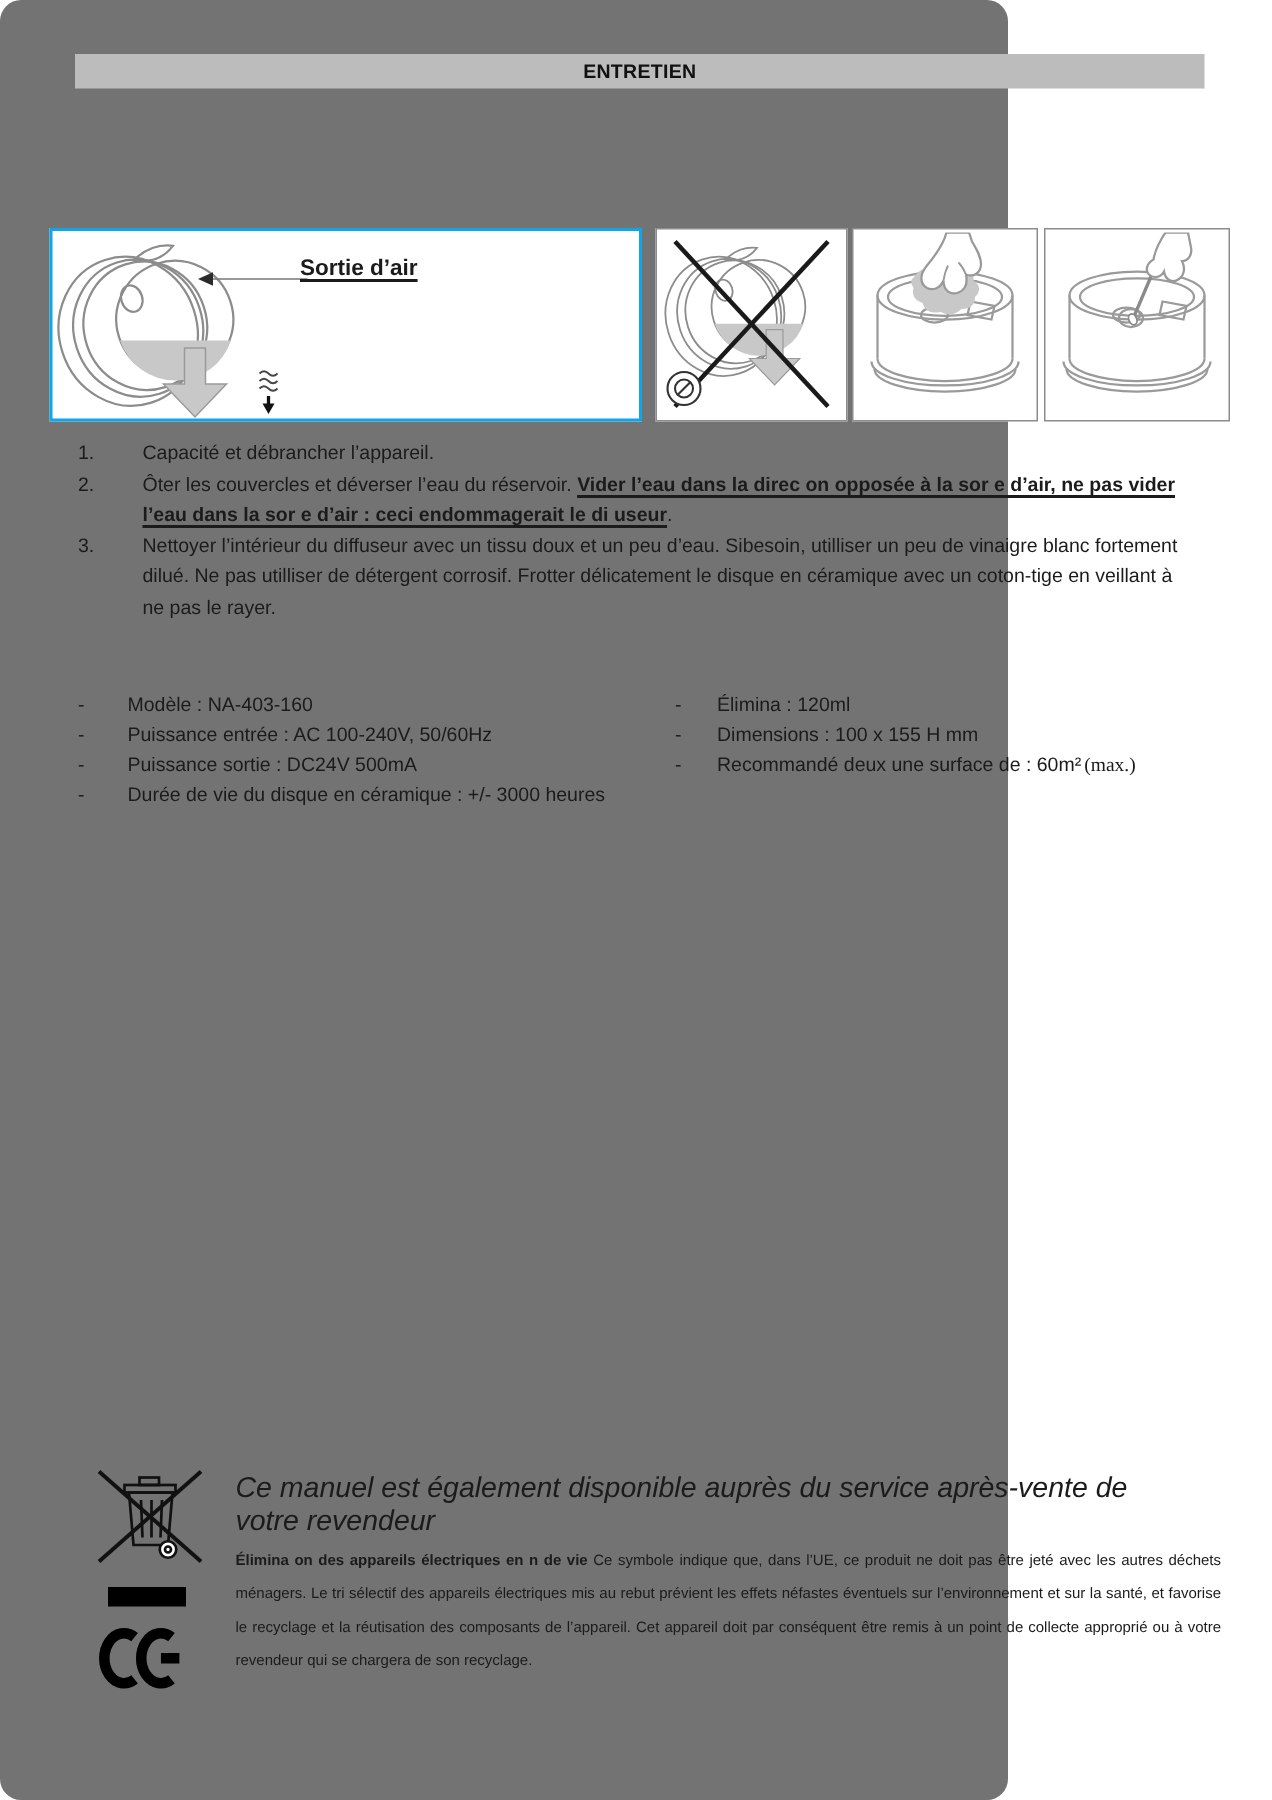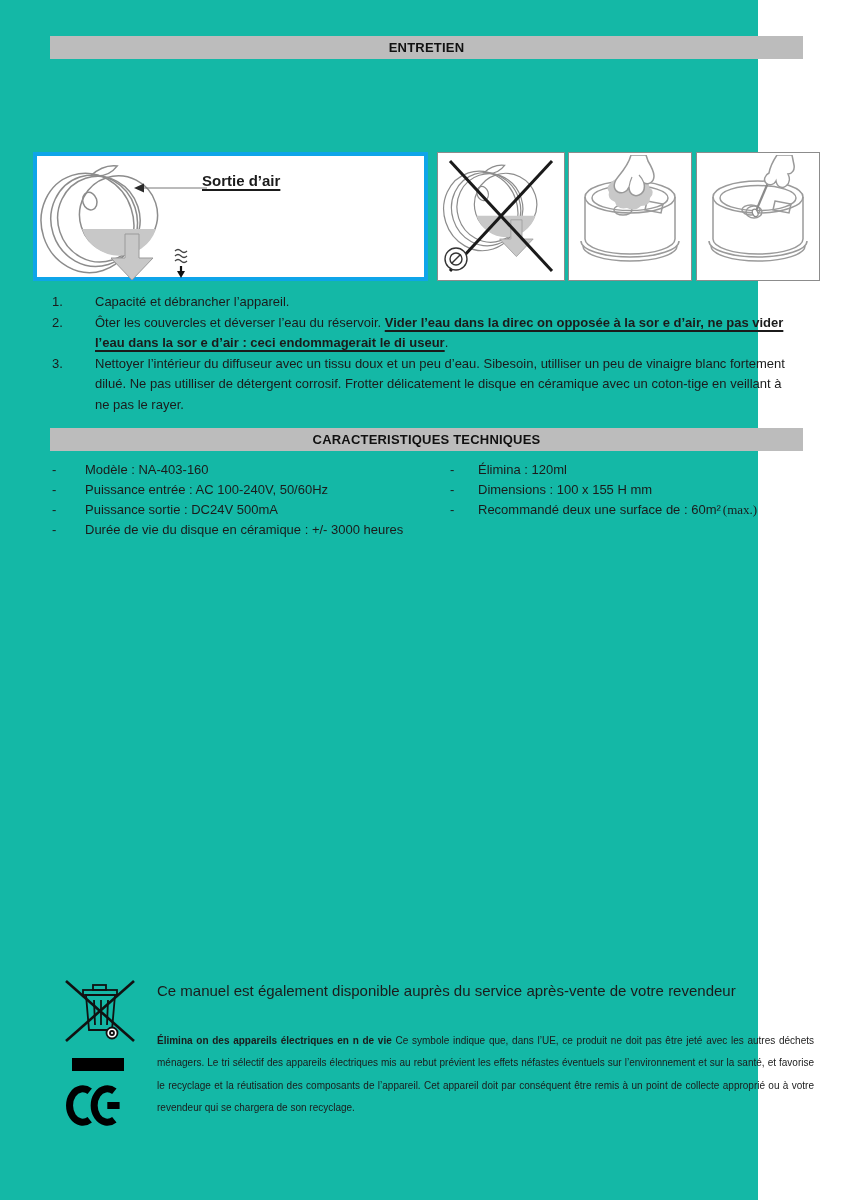--- a/index.html
+++ b/index.html
@@ -1,33 +1,34 @@
 <!DOCTYPE html>
 <html style="--bar-gray: #bcbcbc; --figure-gray: #c8c8c8; --ink: #1b1b1b;"><head>
 <meta charset="utf-8">
 <style>
   html,body{margin:0;padding:0;background:#fff;}
   #page{
-    position:relative;width:758px;height:1200px;background:#14b8a6;
+    position:relative;width:672px;height:1200px;background:#737373;
     font-family:"Liberation Sans","DejaVu Sans",sans-serif;
     color:var(--ink,#1b1b1b);
+    border-radius:14px;
   }
   .abs{position:absolute;}
   .bar{
     position:absolute;left:50px;width:753px;height:23px;
     background:var(--bar-gray,#bcbcbc);
     font-weight:bold;font-size:13px;line-height:23px;text-align:center;
     letter-spacing:.2px;color:#111;
   }
   #bar-entretien{top:36px;}
   #bar-tech{top:428px;}
   #intro{top:77px;left:55px;width:732px;font-size:13px;line-height:21px;}
   
   .fig-box{position:absolute;top:152px;height:129px;background:#fff;box-sizing:border-box;}
-  #fig1{left:33px;width:395px;border:4px solid #0ea5e9;}
+  #fig1{left:33px;width:395px;border:2px solid #0ea5e9;}
   #fig2{left:437px;width:128px;border:1.5px solid #8c8c8c;}
   #fig3{left:568px;width:124px;border:1.5px solid #8c8c8c;}
   #fig4{left:696px;width:124px;border:1.5px solid #8c8c8c;}
   .fig-svg{position:absolute;left:2px;top:2px;}
   #fig1 .box-title{
     position:absolute;left:165px;top:16px;font-size:15px;font-weight:bold;
     text-decoration:underline;text-decoration-thickness:1.5px;text-underline-offset:3px;
   }
   #fig1 .box-text{
     position:absolute;left:165px;top:46px;width:220px;
@@ -42,21 +43,21 @@
   }
   
   .spec-col{position:absolute;top:460px;font-size:13px;}
   #spec-left{left:52px;width:400px;}
   #spec-right{left:450px;width:370px;}
   .spec-row{display:grid;line-height:20px;}
   #spec-left .spec-row{grid-template-columns:33px 1fr;}
   #spec-right .spec-row{grid-template-columns:28px 1fr;}
   .spec-suffix{font-family:"Liberation Serif","DejaVu Serif",serif;font-size:13px;margin-left:2px;}
   
-  #manual-note{left:157px;top:982px;width:620px;font-size:15px;}
+  #manual-note{left:157px;top:982px;width:620px;font-size:19px;font-style:italic;}
   #disposal{left:157px;top:1030px;width:657px;font-size:10px;line-height:22.4px;text-align:justify;}
   #black-bar{left:72px;top:1058px;width:52px;height:13px;background:#000;}
   svg{display:block;}
 </style>
 </head>
 <body>
 
 <div id="page">
 
   <div class="bar" id="bar-entretien">
@@ -143,23 +144,20 @@
     <div class="step">
       <span>2.</span>
       <span><span>Ôter les couvercles et déverser l’eau du réservoir. </span><span class="warn">Vider l’eau dans la direc on opposée à la sor e d’air, ne pas vider l’eau dans la sor e d’air : ceci endommagerait le di useur</span><span>.</span></span>
     </div>
     <div class="step">
       <span>3.</span>
       <span>Nettoyer l’intérieur du diffuseur avec un tissu doux et un peu d’eau. Sibesoin, utilliser un peu de vinaigre blanc fortement dilué. Ne pas utilliser de détergent corrosif. Frotter délicatement le disque en céramique avec un coton-tige en veillant à ne pas le rayer.</span>
     </div>
   </div>
 
-  <div class="bar" id="bar-tech">
-    <span>CARACTERISTIQUES TECHNIQUES</span>
-  </div>
 
   <div class="spec-col" id="spec-left">
     <div class="spec-row">
       <span>-</span>
       <span>Modèle : NA-403-160</span>
     </div>
     <div class="spec-row">
       <span>-</span>
       <span>Puissance entrée : AC 100-240V, 50/60Hz</span>
     </div>

